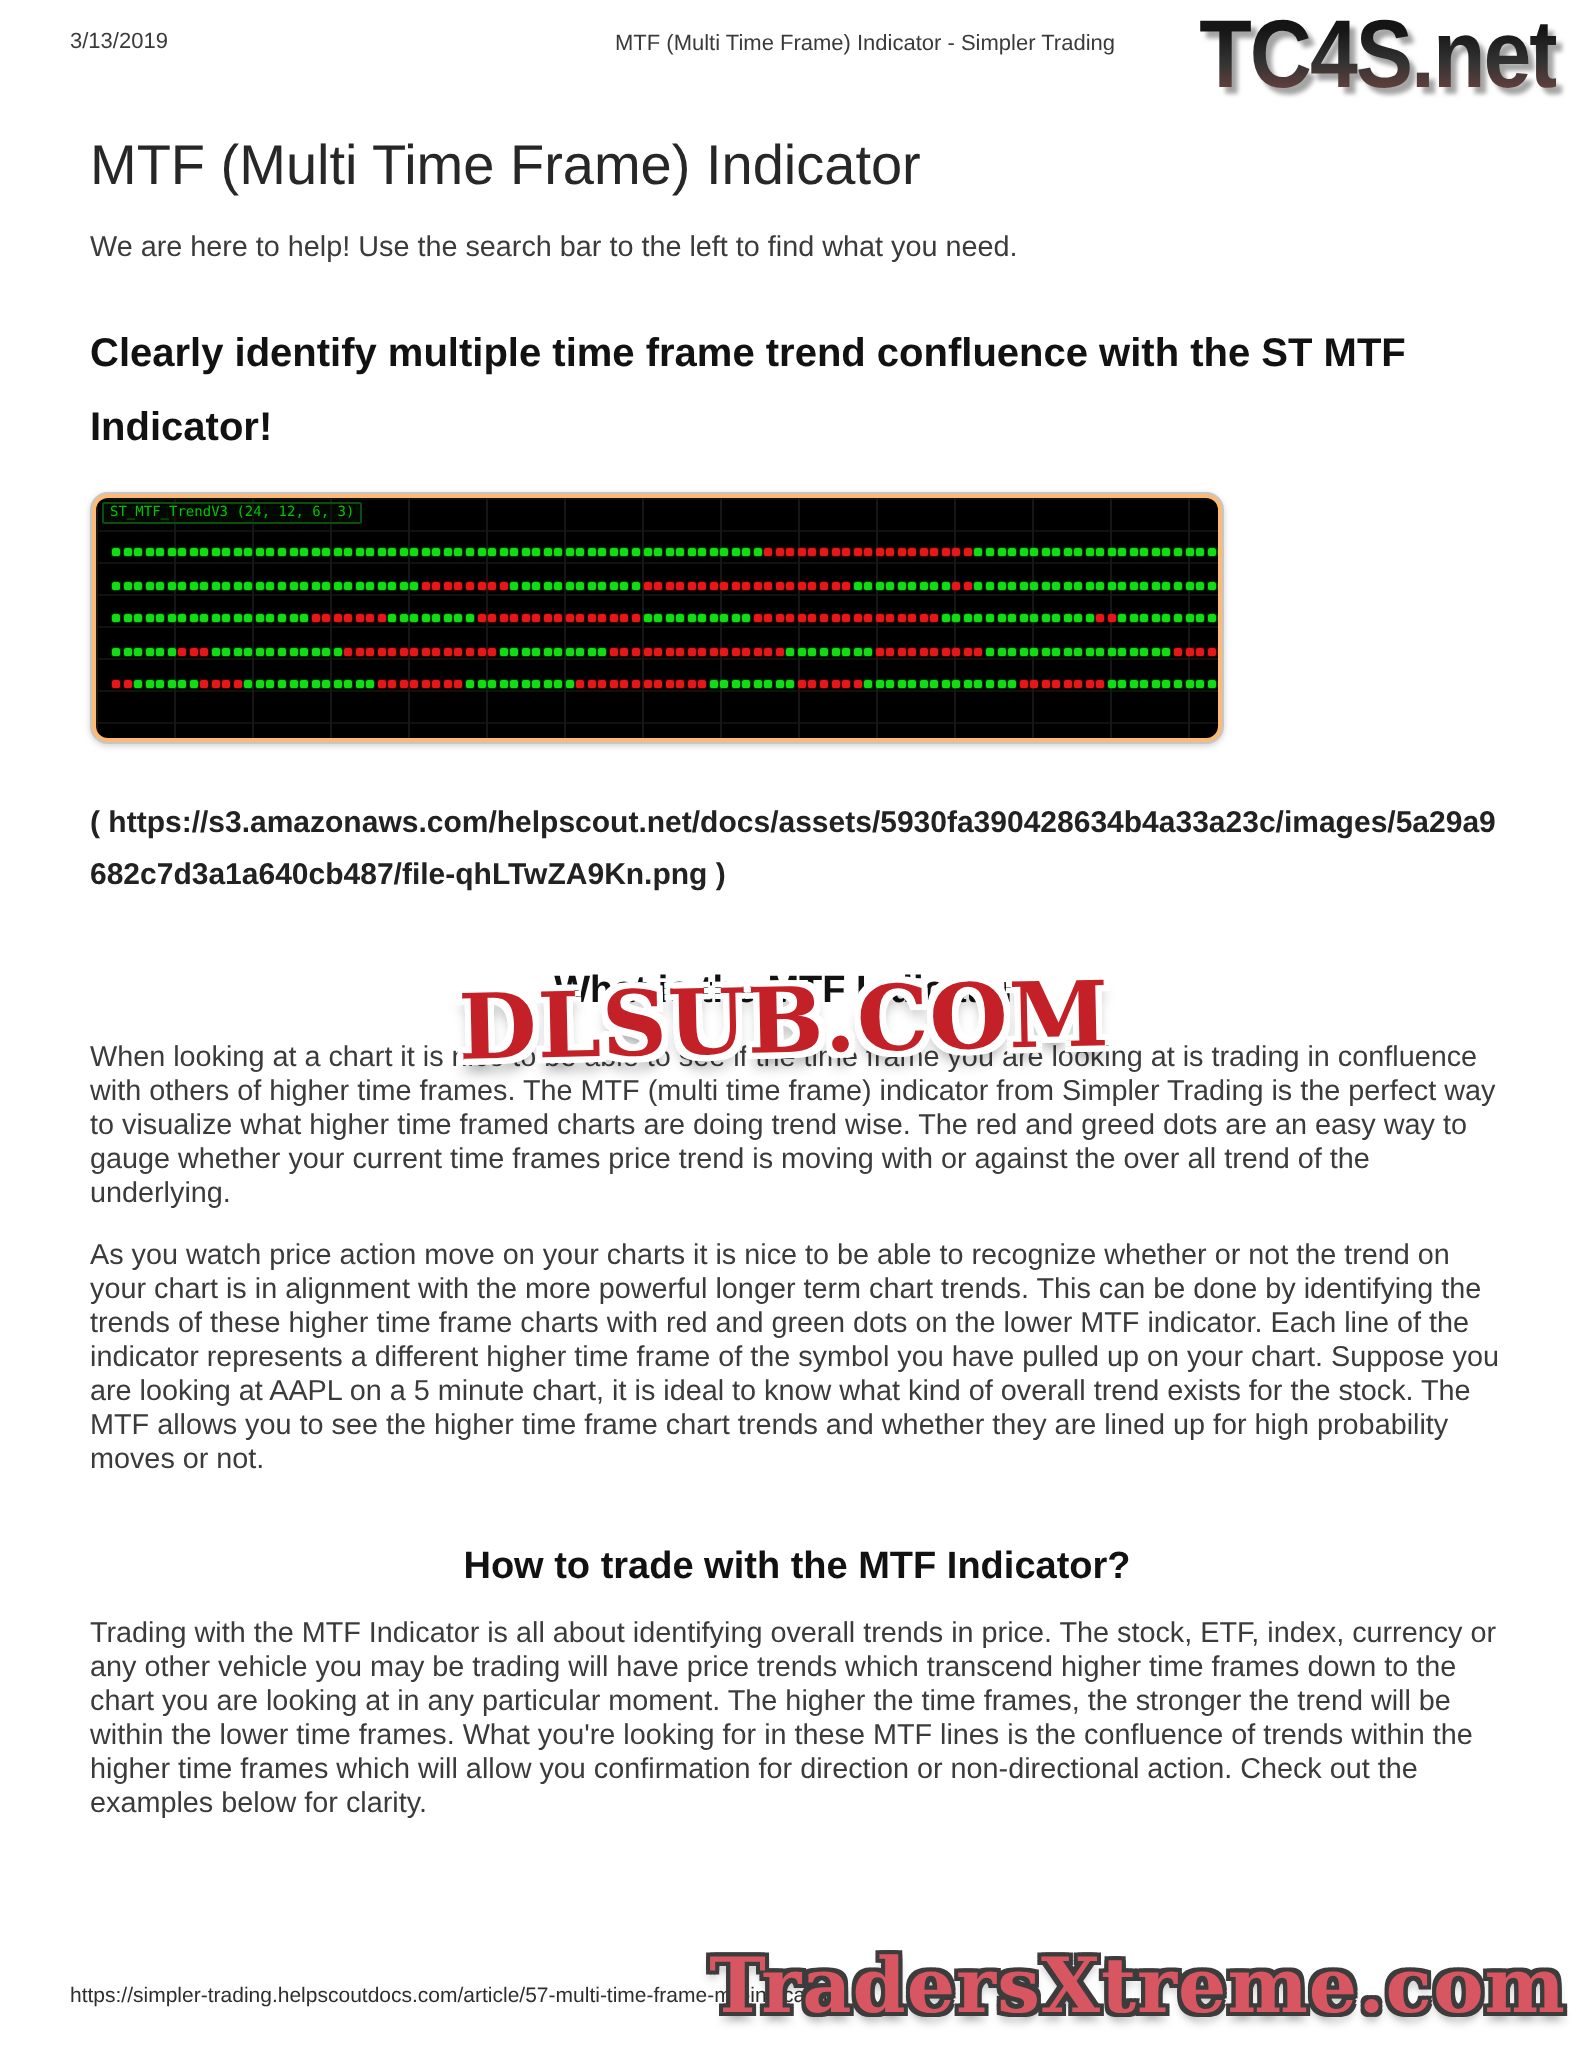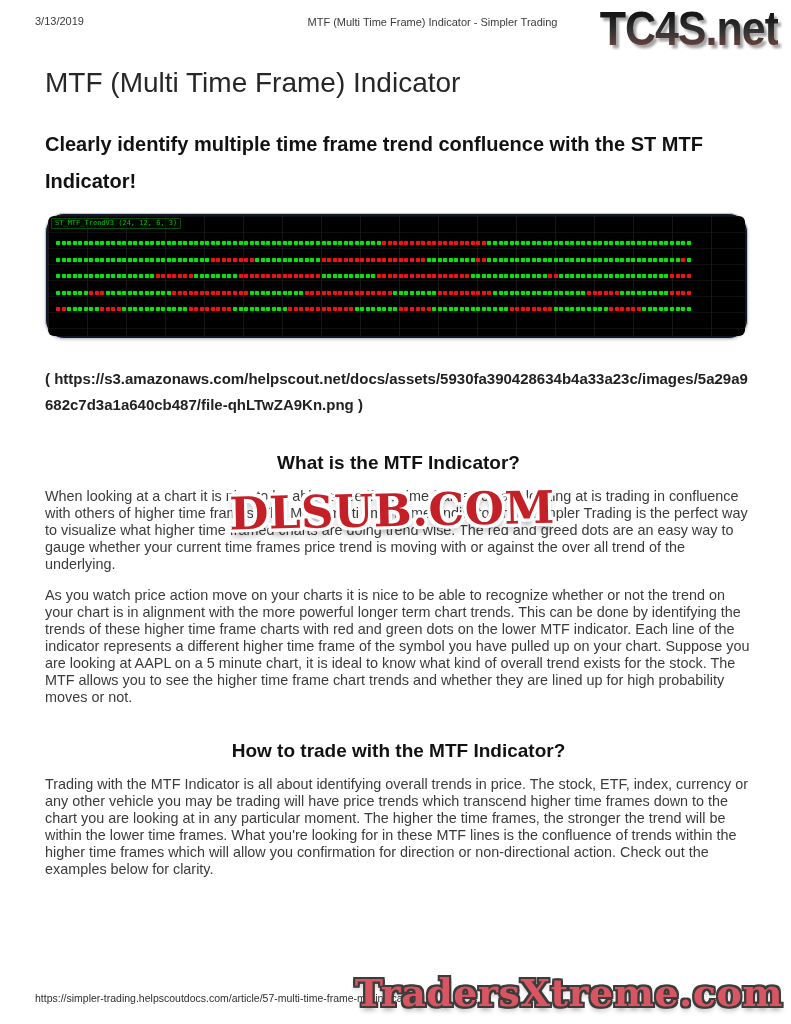--- a/index.html
+++ b/index.html
@@ -38,23 +38,23 @@
 
   h1.article-title { margin-top: 12px; font-size: 28px; font-weight: 400; color: #272727; }
   .intro { margin-top: 17px; font-size: 14.4px; color: #3b3b3b; }
   h2.headline {
     margin-top: 27px; font-size: 20px; font-weight: bold;
     line-height: 37px; color: #121212;
   }
 
   
   .chart-frame {
-    margin-top: 13px; width: 703px; height: 126px;
-    border: 1px solid #c6c6c6; border-radius: 19px;
-    background: #0f172a; padding: 2px;
+    margin-top: 13px; width: 567px; height: 126px;
+    border: 1px solid #c6c6c6; border-radius: 9px;
+    background: #fdba74; padding: 2px;
     box-shadow: 0 1px 3px rgba(0,0,0,0.18);
   }
   .chart-panel {
     position: relative; width: 100%; height: 100%;
     background-color: #000; border-radius: 6px; overflow: hidden;
     background-image:
       repeating-linear-gradient(to right, #161616 0 1px, transparent 1px 39px),
       repeating-linear-gradient(to bottom, #101010 0 1px, transparent 1px 16px);
   }
   .chart-label {
@@ -114,20 +114,21 @@
 <body>
 
 <div class="print-header">
   <div class="print-date">3/13/2019</div>
   <div class="print-title">MTF (Multi Time Frame) Indicator - Simpler Trading</div>
   <div class="tc4s-logo">TC4S.net</div>
 </div>
 
 <div class="main">
   <h1 class="article-title">MTF (Multi Time Frame) Indicator</h1>
+  <div class="intro">We are here to help! Use the search bar to the left to find what you need.</div>
   <h2 class="headline">Clearly identify multiple time frame trend confluence with the ST MTF Indicator!</h2>
 
   <div class="chart-frame">
     <div class="chart-panel">
       <span class="chart-label">ST_MTF_TrendV3 (24, 12, 6, 3)</span>
       <div class="dot-area">
           <div class="dot-row">
             <span class="dot dot-g"></span>
             <span class="dot dot-g"></span>
             <span class="dot dot-g"></span>

